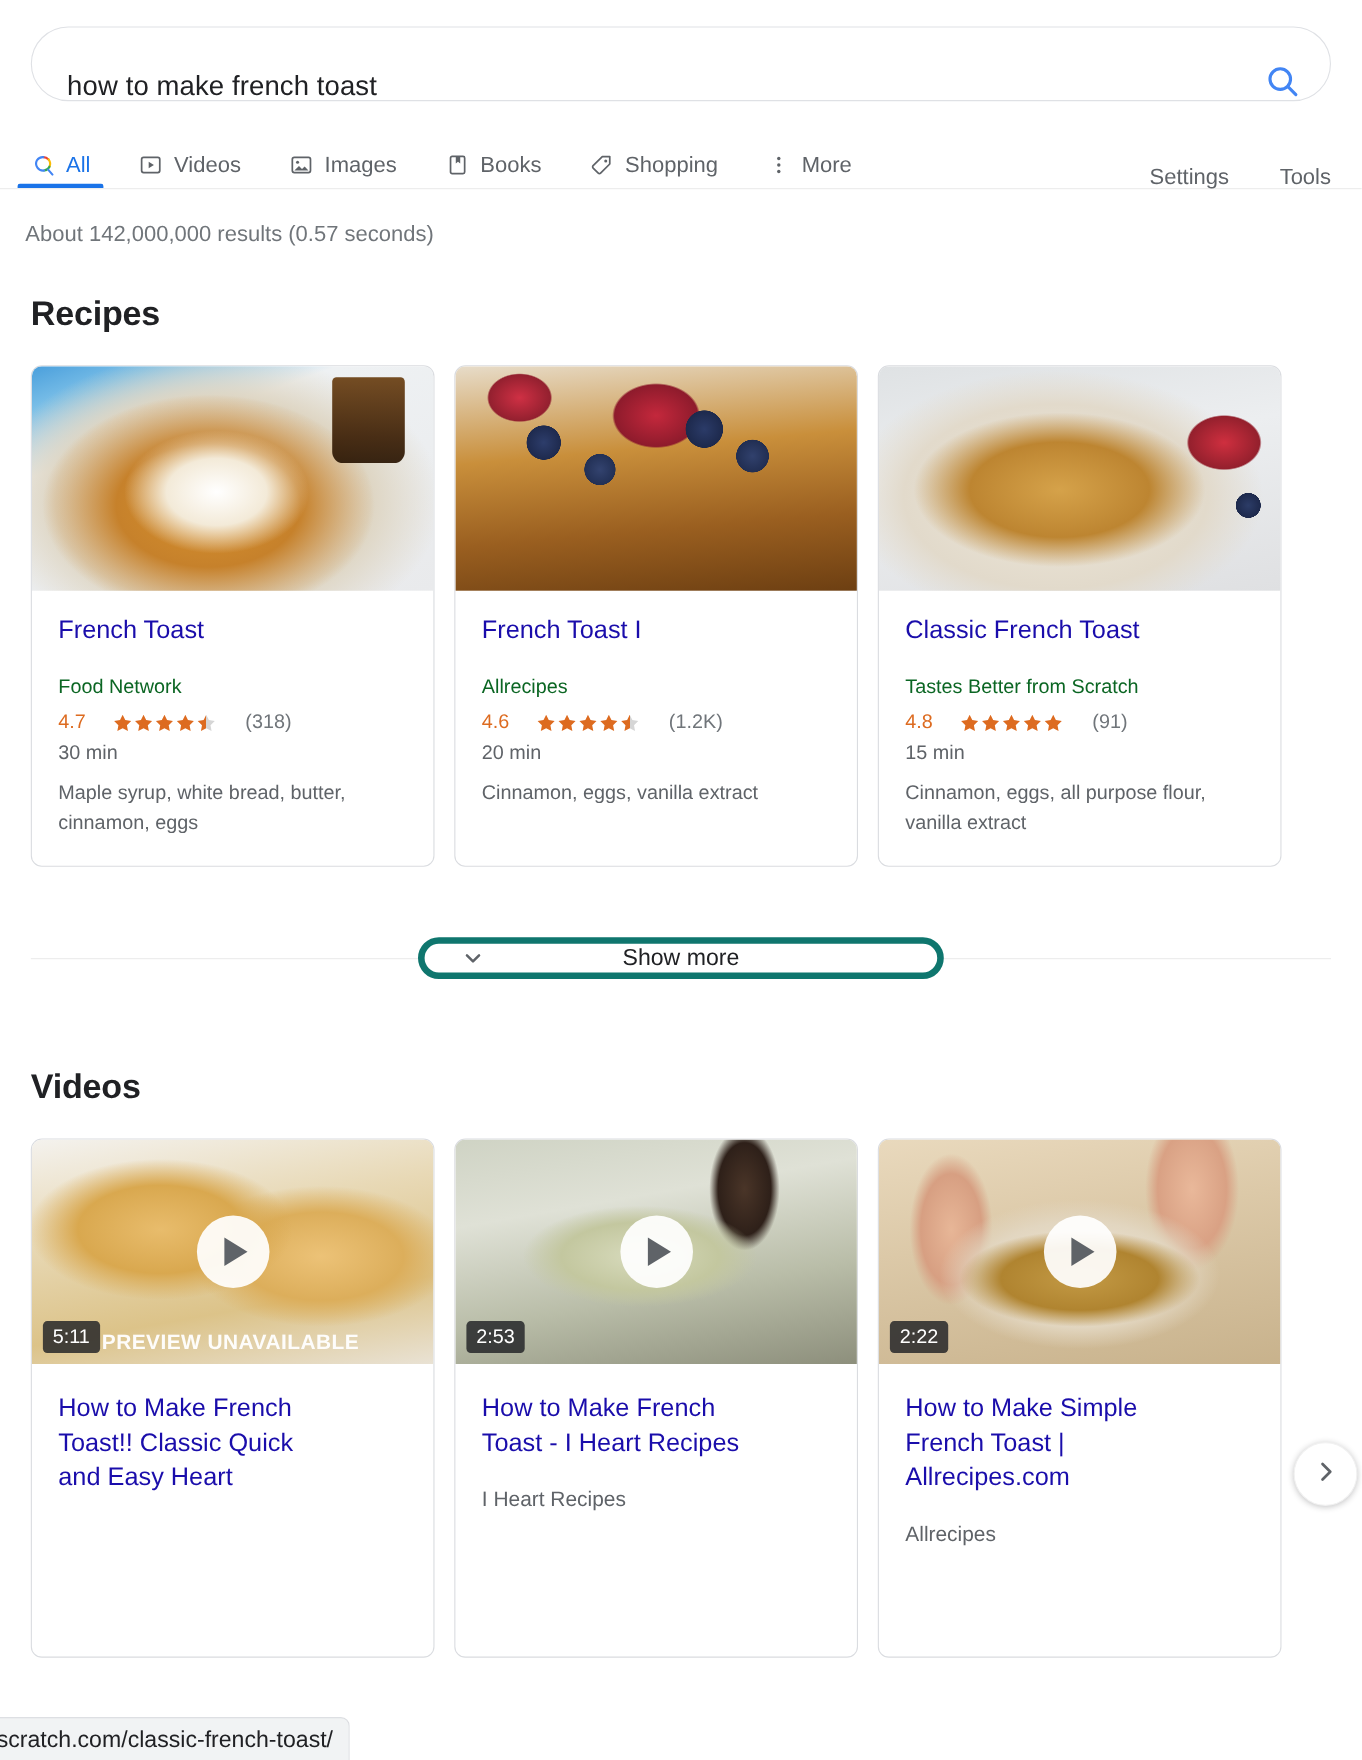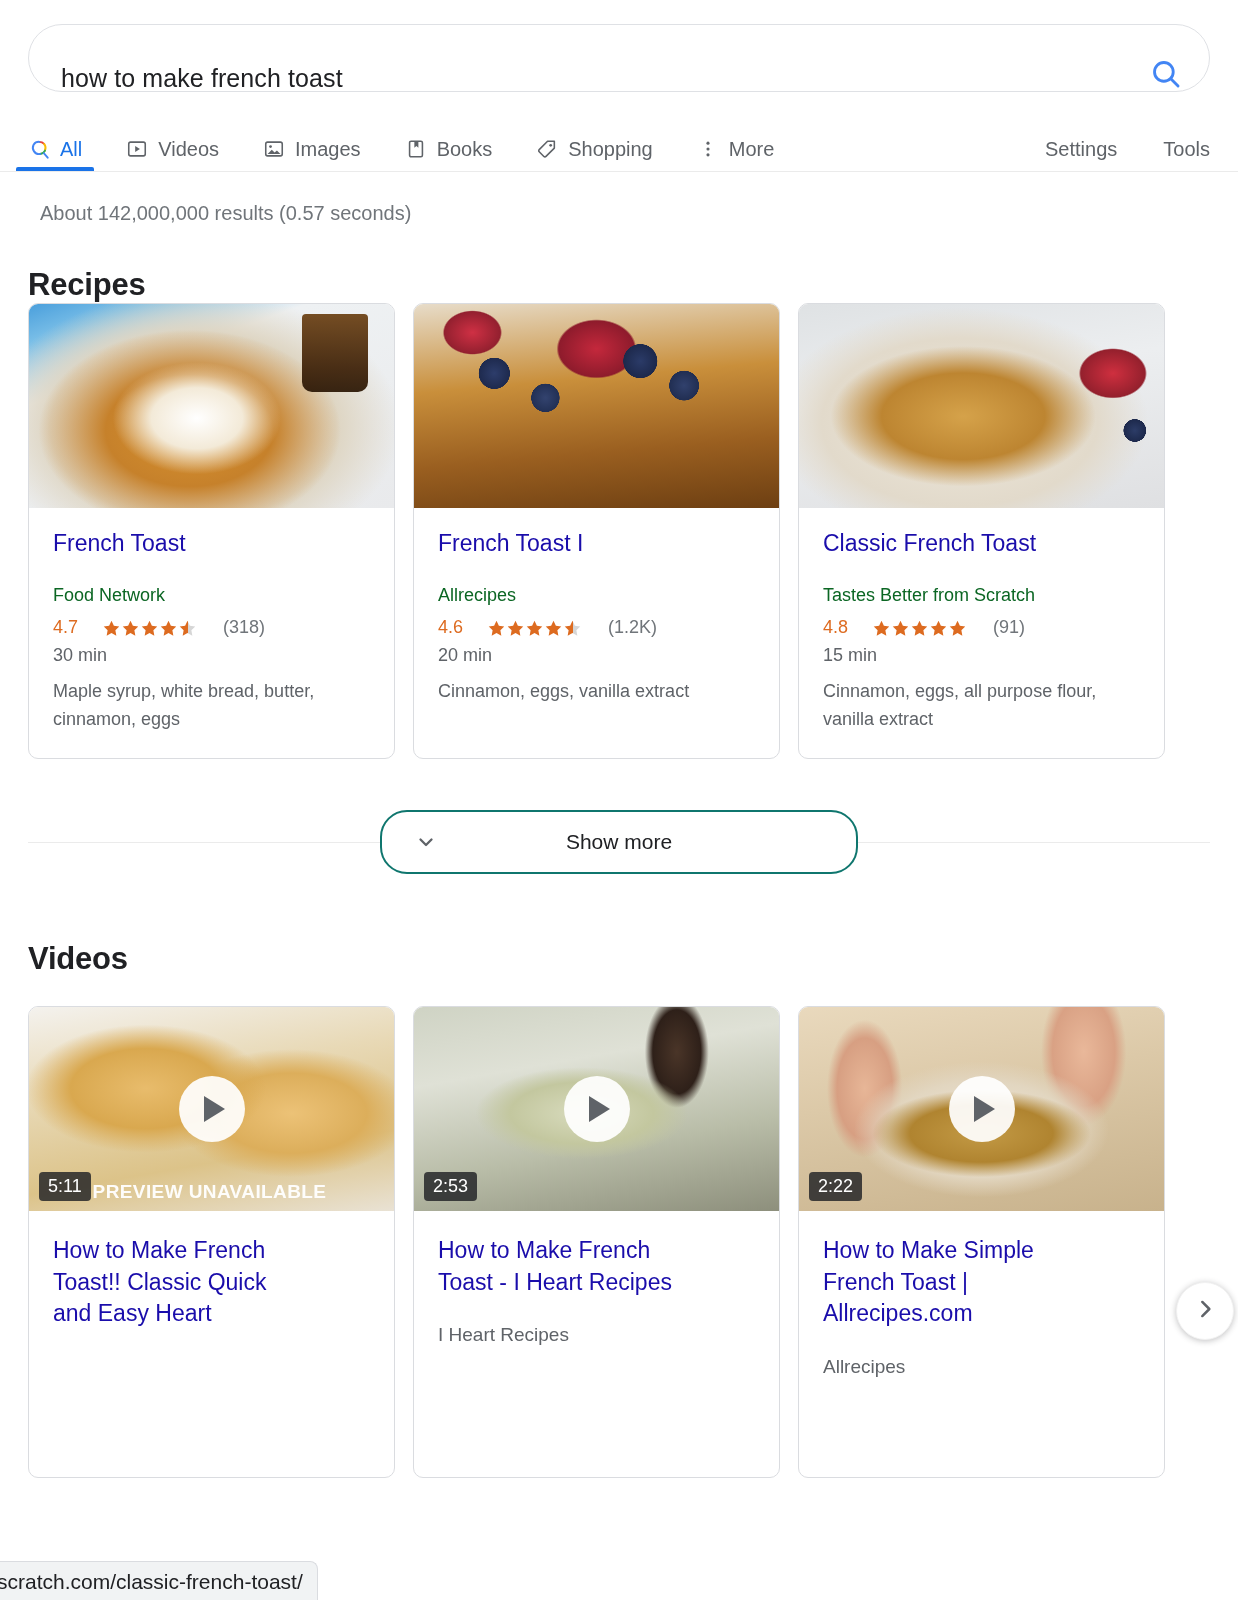--- a/index.html
+++ b/index.html
@@ -32,21 +32,21 @@
   .search-icon { width: 34px; height: 34px; flex: none; }
 
   
   .navbar {
     position: relative;
     margin-top: 22px;
     padding: 0 28px;
     border-bottom: 1px solid #ebebeb;
     height: 58px;
   }
-  .navinner { display: flex; align-items: center; height: 100%; }
+  .navinner { display: flex; align-items: flex-end; height: 100%; }
   .tab {
     display: flex; align-items: center; gap: 10px;
     height: 56px;
     padding: 0 0 0 0;
     margin-right: 44px;
     font-size: 20px;
     color: #5f6368;
     position: relative;
     cursor: pointer;
     padding-top: 13px;
@@ -61,41 +61,42 @@
     border-radius: 2px 2px 0 0;
   }
   .tabicon { width: 22px; height: 22px; display: block; flex: none; }
   .navright { margin-left: auto; display: flex; align-items: center; padding-top: 13px; }
   .navright .txt {
     font-size: 20px; color: #5f6368; margin-left: 46px; cursor: pointer; line-height: 1;
   }
 
   
   .stats {
-    padding: 30px 28px 0 40px;
+    padding: 30px 28px 0 23px;
     font-size: 20px;
     color: #70757a;
   }
 
   
   .section-title {
     padding: 0 28px;
     font-size: 31px;
     color: #202124;
     font-weight: bold;
     letter-spacing: -0.2px;
   }
   .recipes-title { margin-top: 42px; }
   .videos-title { margin-top: 0; }
 
   
   .cards-row {
     display: flex;
     gap: 18px;
     padding: 0 28px;
+    margin-top: 29px;
   }
   .rcard {
     width: 367px;
     border: 1px solid #dadce0;
     border-radius: 10px;
     overflow: hidden;
     background: #fff;
     cursor: pointer;
   }
   .rcard-img { height: 204px; width: 100%; display: block; }
@@ -128,22 +129,22 @@
     display: flex; align-items: center; justify-content: center;
   }
   .showmore-wrap::before {
     content: ""; position: absolute; left: 0; right: 0; top: 50%;
     border-top: 1px solid #ebebeb;
   }
   .showmore-btn {
     position: relative;
     display: flex; align-items: center; justify-content: center;
     gap: 0;
-    width: 478px; height: 64px;
-    border: 2px solid #0f766e;
+    width: 478px; height: 38px;
+    border: 6px solid #0f766e;
     border-radius: 27px;
     background: #fff;
     font-size: 21px;
     color: #202124;
     cursor: pointer;
   }
   .showmore-chev { position: absolute; left: 32px; width: 24px; height: 24px; }
 
   
   .videos-section { margin-top: 72px; }

